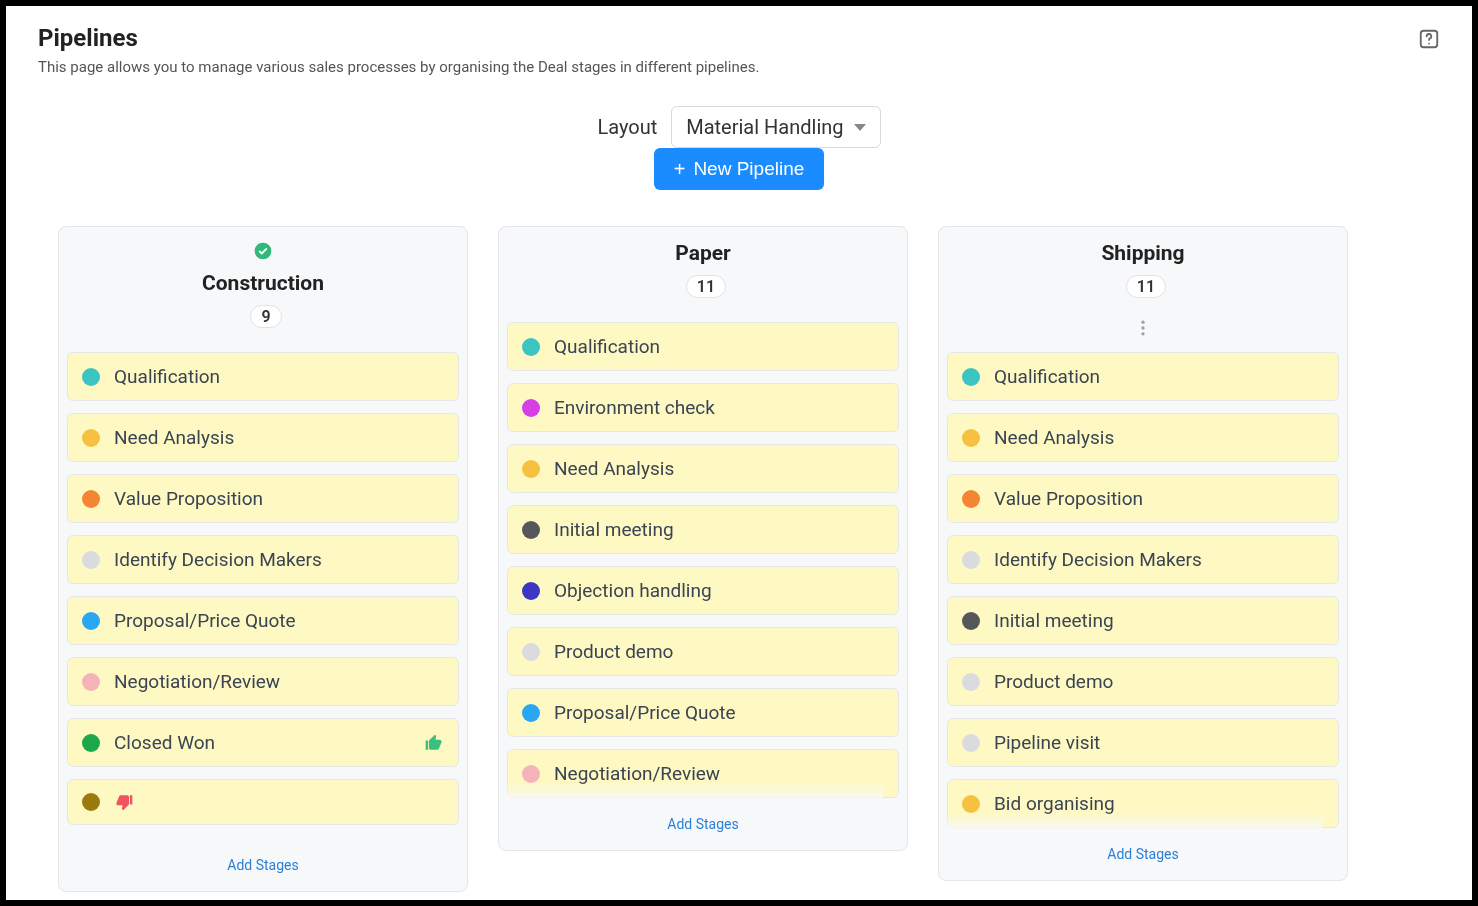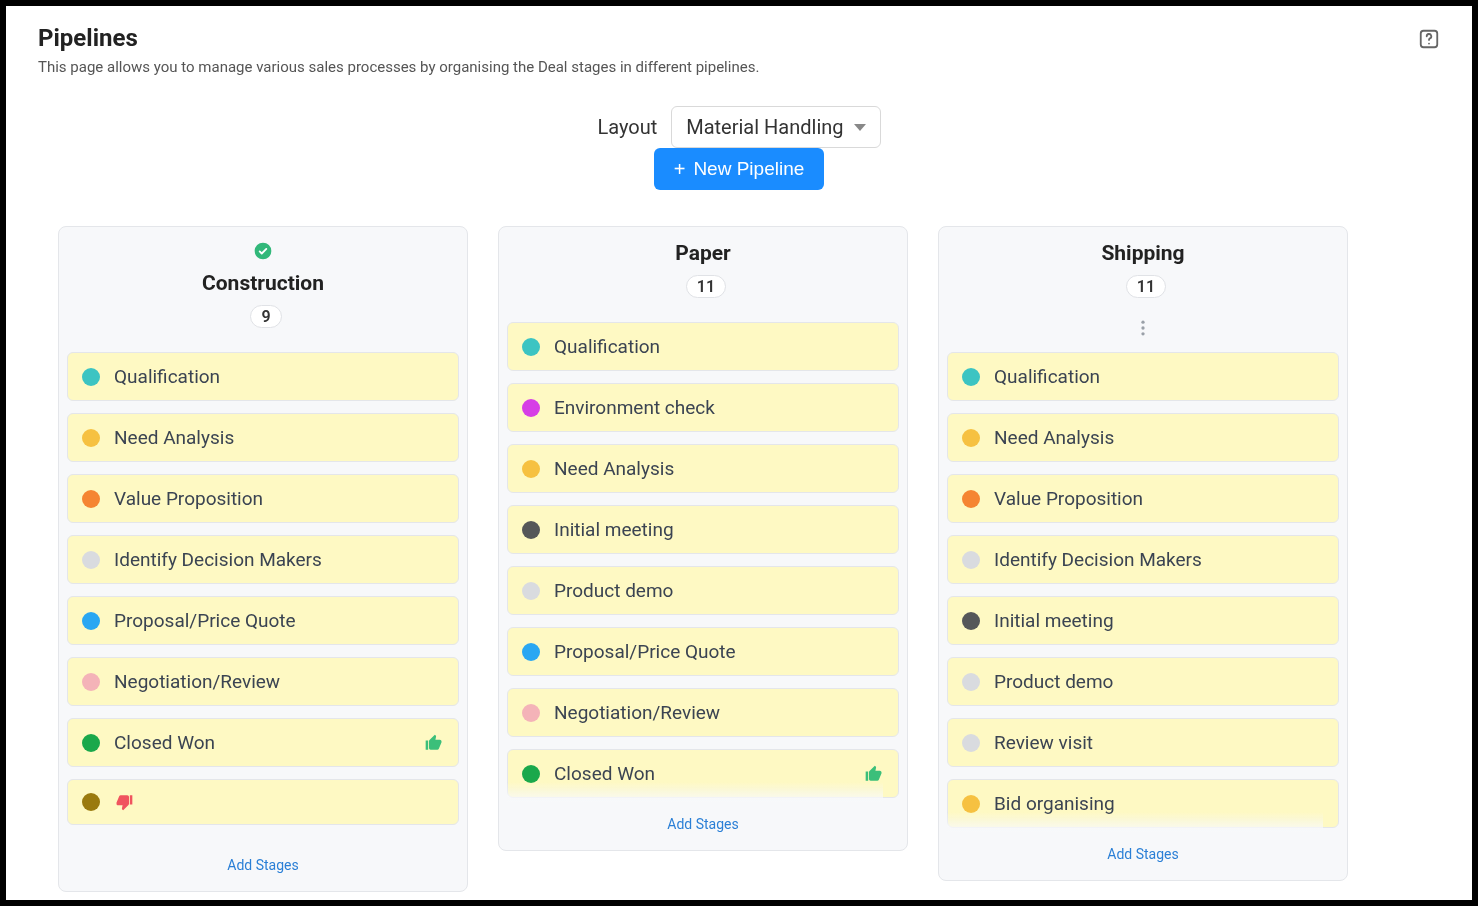--- a/index.html
+++ b/index.html
@@ -282,20 +282,24 @@
             </div>
             <div class="stage-item">
               <span class="stage-dot" style="background: rgb(246, 193, 65);"></span>
               <span class="stage-label">Need Analysis</span>
             </div>
             <div class="stage-item">
               <span class="stage-dot" style="background: rgb(85, 87, 89);"></span>
               <span class="stage-label">Initial meeting</span>
             </div>
             <div class="stage-item">
+              <span class="stage-dot" style="background: rgb(59, 54, 196);"></span>
+              <span class="stage-label">Objection handling</span>
+            </div>
+            <div class="stage-item">
               <span class="stage-dot" style="background: rgb(217, 219, 223);"></span>
               <span class="stage-label">Product demo</span>
             </div>
             <div class="stage-item">
               <span class="stage-dot" style="background: rgb(42, 167, 242);"></span>
               <span class="stage-label">Proposal/Price Quote</span>
             </div>
             <div class="stage-item">
               <span class="stage-dot" style="background: rgb(244, 179, 184);"></span>
               <span class="stage-label">Negotiation/Review</span>
@@ -344,21 +348,21 @@
             <div class="stage-item">
               <span class="stage-dot" style="background: rgb(85, 87, 89);"></span>
               <span class="stage-label">Initial meeting</span>
             </div>
             <div class="stage-item">
               <span class="stage-dot" style="background: rgb(217, 219, 223);"></span>
               <span class="stage-label">Product demo</span>
             </div>
             <div class="stage-item">
               <span class="stage-dot" style="background: rgb(217, 219, 223);"></span>
-              <span class="stage-label">Review visit</span>
+              <span class="stage-label">Pipeline visit</span>
             </div>
             <div class="stage-item">
               <span class="stage-dot" style="background: rgb(246, 193, 65);"></span>
               <span class="stage-label">Bid organising</span>
             </div>
             <div class="stage-item">
               <span class="stage-dot" style="background: rgb(26, 168, 75);"></span>
               <span class="stage-label">Closed Won</span>
               <svg viewBox="0 0 24 24" class="thumb up">
                 <path fill="currentColor" d="M2 20h3V9H2v11zm19-10c0-1.1-.9-2-2-2h-5.3l.8-3.8V4c0-.4-.2-.8-.4-1.1L13 2l-6.4 6.4C6.2 8.8 6 9.3 6 9.8V18c0 1.1.9 2 2 2h8c.8 0 1.5-.5 1.8-1.2l3-7c.1-.3.2-.5.2-.8v-1z"></path>

